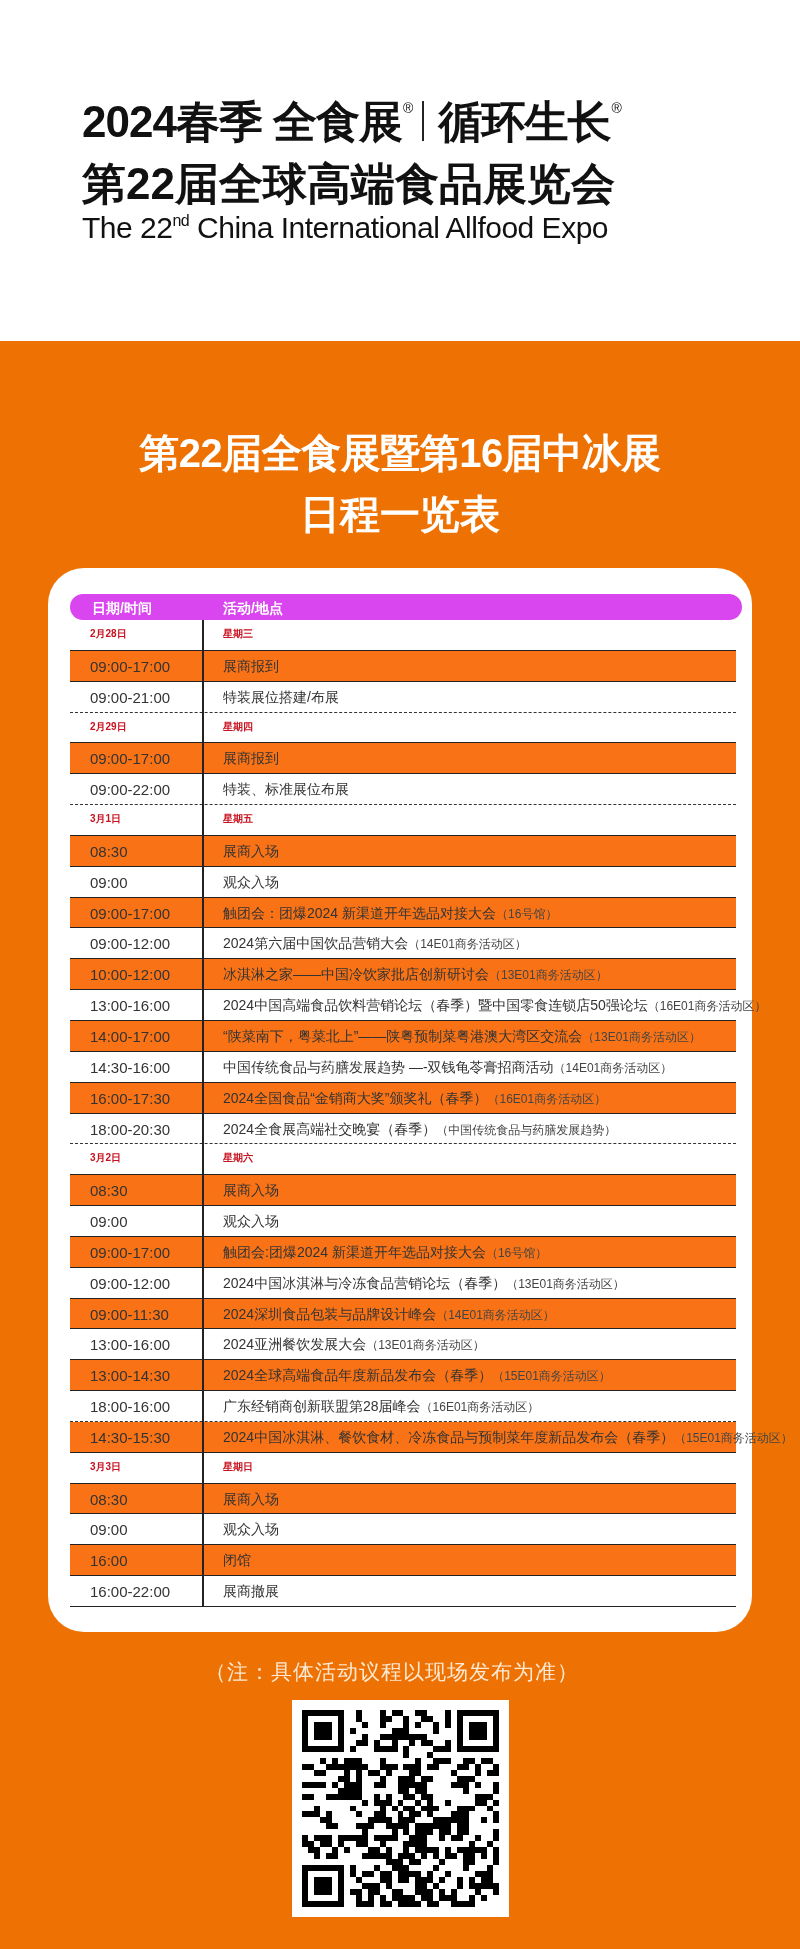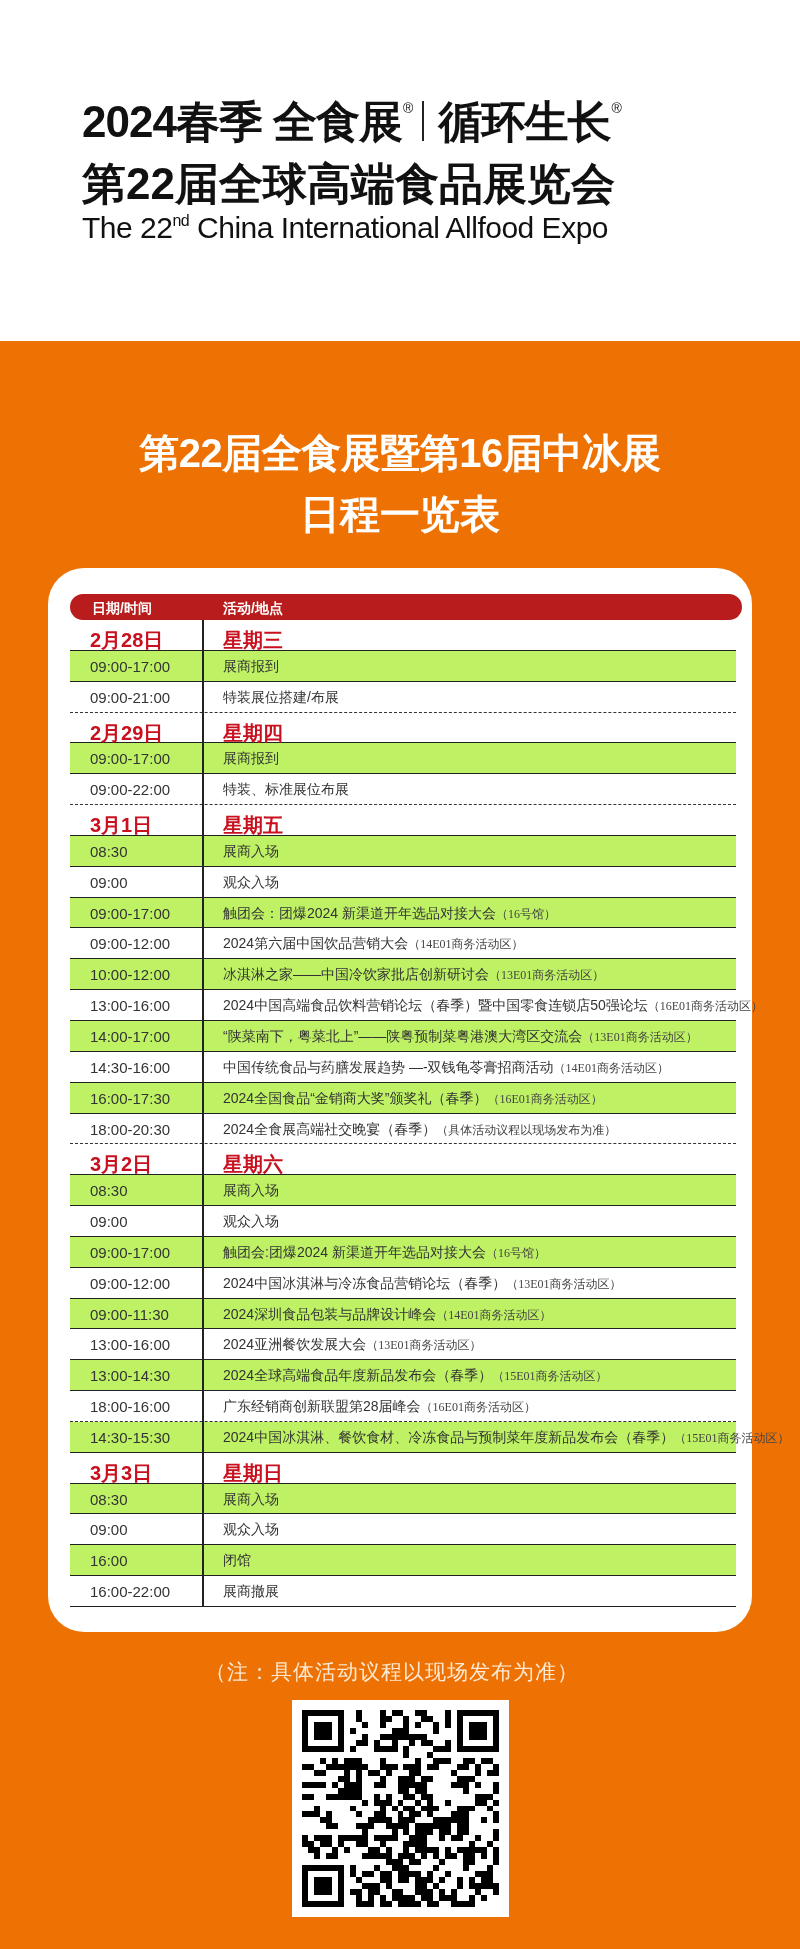--- a/index.html
+++ b/index.html
@@ -16,33 +16,33 @@
   .hl3 sup { font-size: 16px; vertical-align: 12px; }
   .hl4 { top: 253px; font-size: 44px; letter-spacing: -1px; }
   .hl4 .place { font-weight: normal; margin-left: 14px; letter-spacing: 1px; }
 
   .orange { position: absolute; left: 0; top: 341px; width: 800px; height: 1608px; background: #ee7203; }
   .title { position: absolute; left: 0; width: 800px; text-align: center; color: #fff; font-weight: bold; font-size: 40px; line-height: 1; margin-top: 36px; }
   .title1 { top: 397px; letter-spacing: -0.5px; }
   .title2 { top: 458px; }
 
   .card { position: absolute; left: 48px; top: 568px; width: 704px; height: 1064px; background: #fff; border-radius: 36px; }
-  .thead { position: absolute; left: 70px; top: 594px; width: 672px; height: 26px; background: #b91c1c; border-radius: 13px; color: #fff; font-size: 14px; font-weight: bold; }
+  .thead { position: absolute; left: 70px; top: 594px; width: 672px; height: 26px; background: #d946ef; border-radius: 13px; color: #fff; font-size: 14px; font-weight: bold; }
   .thead span { position: absolute; top: 6px; }
   .thead .c1 { left: 22px; }
   .thead .c2 { left: 153px; }
 
   .tbl { position: absolute; left: 70px; top: 620px; width: 666px; }
   .row { position: relative; height: 30.85px; border-bottom: 1.5px solid #222; }
-  .row.pink { background: #bef264; }
+  .row.pink { background: #f97316; }
   .row.dash { border-bottom: 1.5px dashed #333; }
   .row .t { position: absolute; left: 20px; top: 7px; font-size: 15px; color: #333; white-space: nowrap; }
   .row .a { position: absolute; left: 153px; top: 7px; font-size: 14px; color: #333; white-space: nowrap; }
-  .row .a .loc { font-family: Liberation Serif, serif; font-size: 12px; color: #444; }
-  .row.day .t, .row.day .a { color: #c8101e; font-weight: bold; font-size: 20px; }
+  .row .a .loc { font-family: Liberation Sans, sans-serif; font-size: 12px; color: #444; }
+  .row.day .t, .row.day .a { color: #c8101e; font-weight: bold; font-size: 10px; }
   .vline { position: absolute; left: 202px; top: 620px; width: 1.5px; height: 987px; background: #222; }
 
   .note { position: absolute; left: 0; top: 1658px; width: 784px; text-align: center; color: #fde9d4; font-size: 21px; letter-spacing: 1px; }
   .qr { position: absolute; left: 292px; top: 1700px; width: 217px; height: 217px; background: #fff; padding: 10px; }
   .qr svg { width: 197px; height: 197px; display: block; }
 </style>
 </head>
 <body>
 
 <div class="top">
@@ -125,21 +125,21 @@
     <div class="row">
       <span class="t">14:30-16:00</span>
       <span class="a"><span>中国传统食品与药膳发展趋势 —-双钱龟苓膏招商活动</span><span class="loc">（14E01商务活动区）</span></span>
     </div>
     <div class="row pink">
       <span class="t">16:00-17:30</span>
       <span class="a"><span>2024全国食品“金销商大奖”颁奖礼（春季）</span><span class="loc">（16E01商务活动区）</span></span>
     </div>
     <div class="row dash">
       <span class="t">18:00-20:30</span>
-      <span class="a"><span>2024全食展高端社交晚宴（春季）</span><span class="loc">（具体活动议程以现场发布为准）</span></span>
+      <span class="a"><span>2024全食展高端社交晚宴（春季）</span><span class="loc">（中国传统食品与药膳发展趋势）</span></span>
     </div>
     <div class="row day">
       <span class="t">3月2日</span>
       <span class="a"><span>星期六</span></span>
     </div>
     <div class="row pink">
       <span class="t">08:30</span>
       <span class="a"><span>展商入场</span></span>
     </div>
     <div class="row">

